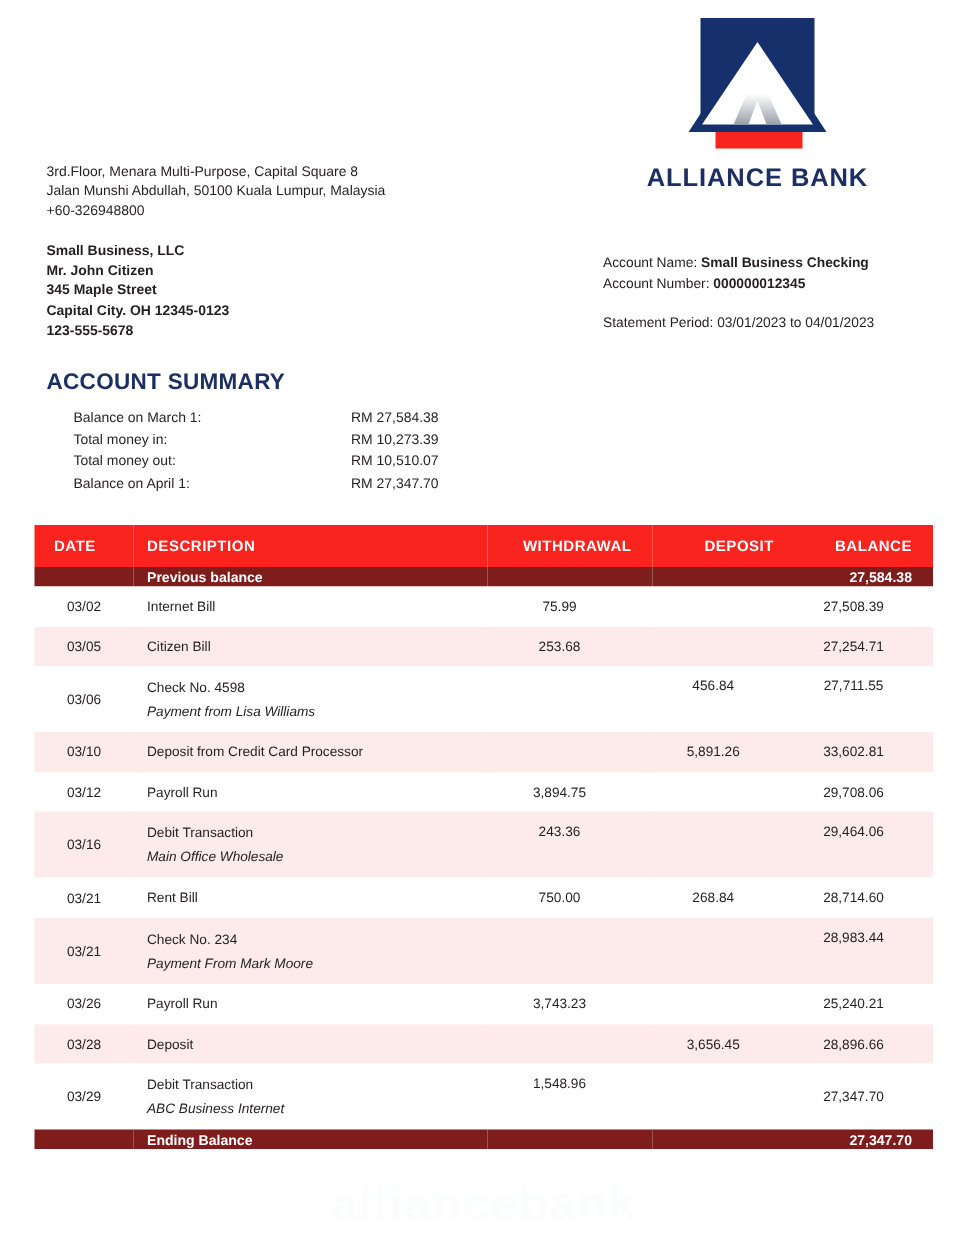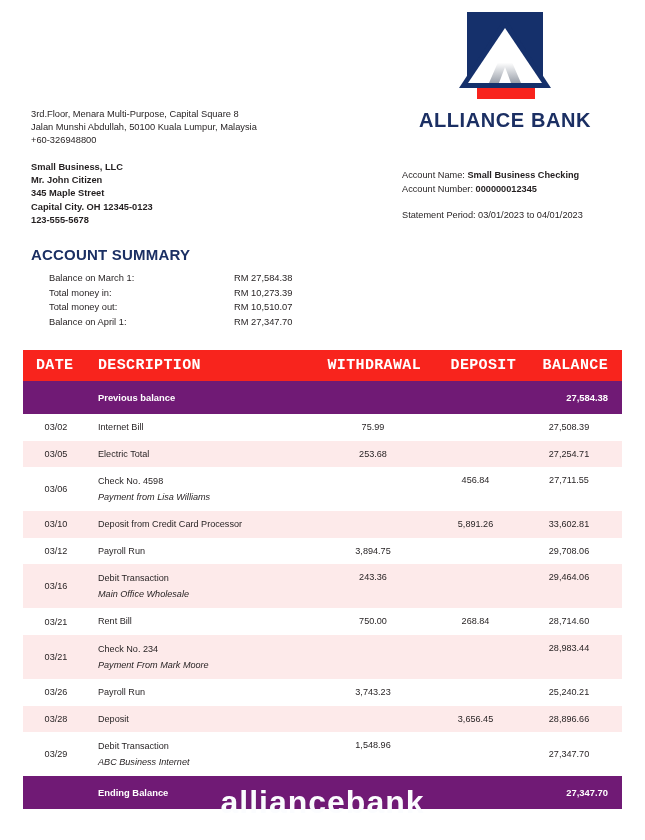--- a/index.html
+++ b/index.html
@@ -27,21 +27,21 @@
     text-align: center;
   }
   .logo-mark {
     width: 96px;
     height: 94px;
     margin: 0 auto;
     display: block;
   }
   .brand-name {
     margin-top: 4px;
-    font-size: 20px;
+    font-size: 17px;
     font-weight: bold;
     letter-spacing: 0.6px;
     color: #1b2f63;
     line-height: 1;
     font-family: "Liberation Sans", sans-serif;
   }
 
   .bank-address {
     position: absolute;
     left: 31px;
@@ -111,39 +111,38 @@
   }
   .txn-table col.c-date  { width: 66px; }
   .txn-table col.c-desc  { width: 236px; }
   .txn-table col.c-wdr   { width: 110px; }
   .txn-table col.c-dep   { width: 95px; }
   .txn-table col.c-bal   { width: 92px; }
 
   thead th {
     background: #f8241d;
     color: #ffffff;
-    font-size: 15px;
+    font-size: 10px;
     font-weight: bold;
     letter-spacing: 0.35px;
     padding: 7px 0 7px 0;
     height: 14px;
     border: none;
-    font-family: Liberation Mono, monospace;
   }
   th.h-date { text-align: left; padding-left: 13px; }
   th.h-desc { text-align: left; padding-left: 9px; }
   th.h-wdr, th.h-dep { text-align: right; padding-right: 14px; }
   th.h-bal  { text-align: right; padding-right: 14px; }
 
   tr.band td {
-    background: #701a75;
+    background: #7f1d1d;
     color: #ffffff;
     font-weight: bold;
     font-size: 9.4px;
-    padding: 10px 0;
+    padding: 0 0;
     height: 13px;
     border: none;
   }
   tr.band td.b-desc { text-align: left; padding-left: 9px; }
   tr.band td.b-bal  { text-align: right; padding-right: 14px; }
 
   tbody td {
     border: none;
     padding: 0;
     color: #231f20;
@@ -293,21 +292,21 @@
         </tr>
         <tr class="txn">
           <td class="d-date">03/02</td>
           <td class="d-desc"><span>Internet Bill</span></td>
           <td class="d-num">75.99</td>
           <td class="d-num"></td>
           <td class="d-num">27,508.39</td>
         </tr>
         <tr class="txn alt">
           <td class="d-date">03/05</td>
-          <td class="d-desc"><span>Electric Total</span></td>
+          <td class="d-desc"><span>Citizen Bill</span></td>
           <td class="d-num">253.68</td>
           <td class="d-num"></td>
           <td class="d-num">27,254.71</td>
         </tr>
         <tr class="txn two-line">
           <td class="d-date">03/06</td>
           <td class="d-desc"><span>Check No. 4598</span><span class="sub">Payment from Lisa Williams</span></td>
           <td class="d-num"></td>
           <td class="d-num">456.84</td>
           <td class="d-num">27,711.55</td>

